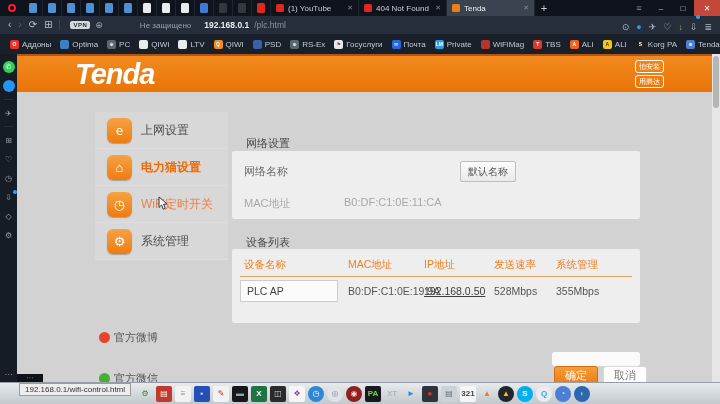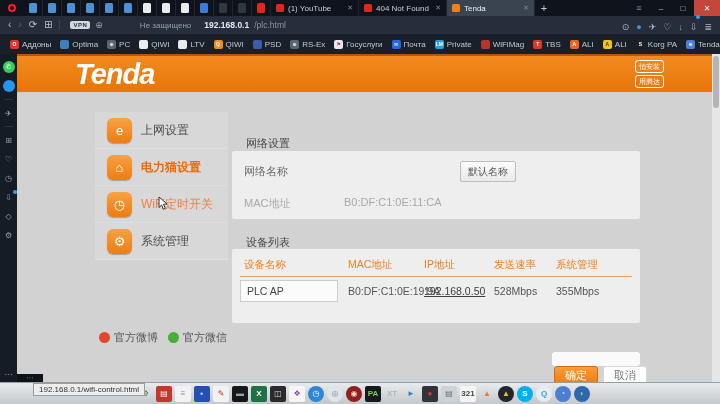--- a/index.html
+++ b/index.html
@@ -76,21 +76,21 @@
   .menu { position:absolute; left:78px; top:58px; width:133px; list-style:none; }
   .menu-item { height:37px; display:flex; align-items:center; gap:9px; padding-left:12px;
                border-bottom:1px solid #dedede; background:rgba(255,255,255,0.15); }
   .menu-icon { width:25px; height:25px; border-radius:6px; flex:none;
                background:linear-gradient(180deg,#f6a243,#ee7c10); color:#fff; font-size:13px;
                display:flex; align-items:center; justify-content:center; box-shadow:0 1px 1px rgba(0,0,0,.25); }
   .menu-label { font-size:12px; color:#4c4c4c; }
   .menu-item.active .menu-label { color:#f06800; font-weight:bold; }
   .menu-item.hover .menu-label { color:#f07f45; }
 
-  .social { position:absolute; left:82px; top:276px; display:flex; gap:10px; }
+  .social { position:absolute; left:82px; top:276px; display:flex; flex-direction:column; gap:26px; }
   .social-item { display:flex; align-items:center; gap:4px; font-size:11px; color:#555; }
   .social-icon { width:11px; height:11px; border-radius:50%; flex:none; }
 
   .main { position:absolute; left:215px; top:1px; width:408px; height:100%;margin-top:24px; }
   .section-title { position:absolute; left:14px; font-size:11px; color:#484848; }
   #title1 { top:57px; } #title2 { top:156px; }
   .card { position:absolute; left:0; width:408px; background:#eee; border-radius:2px; }
   #card1 { top:72px; height:68px; } #card2 { top:170px; height:74px; }
 
   .form-label { position:absolute; left:12px; font-size:11px; color:#6b6b6b; }
@@ -123,21 +123,21 @@
 
   
   .taskbar { position:absolute; bottom:0; left:0; right:0; height:22px;
              background:linear-gradient(#e8ebed,#c3c8cc); border-top:1px solid #989ea4;
              display:flex; align-items:center; gap:3px; padding-left:118px; z-index:40; }
   .tb-icon { width:16px; height:16px; border-radius:2px; display:flex; align-items:center;
              justify-content:center; font-size:8px; font-weight:bold; flex:none; overflow:hidden; }
   .tb-icon.circle { border-radius:50%; }
   .status-tooltip { position:absolute; left:19px; bottom:8px; height:13px; background:#ededed;
                     border:1px solid #9b9b9b; font-size:8px; color:#333; display:flex; align-items:center;
-                    padding:0 5px; z-index:50; white-space:nowrap;margin-left:14px; }
+                    padding:0 5px; z-index:50; white-space:nowrap; }
   .sidebar-more-box { position:absolute; left:17px; bottom:22px; width:26px; height:8px; background:#0e131a;
                       color:#aeb6c0; font-size:7px; line-height:7px; text-align:center; z-index:45; }
 </style>
 </head>
 <body>
 
 <div class="screen">
 
   <div class="tabstrip">
     <div class="opera-btn">

